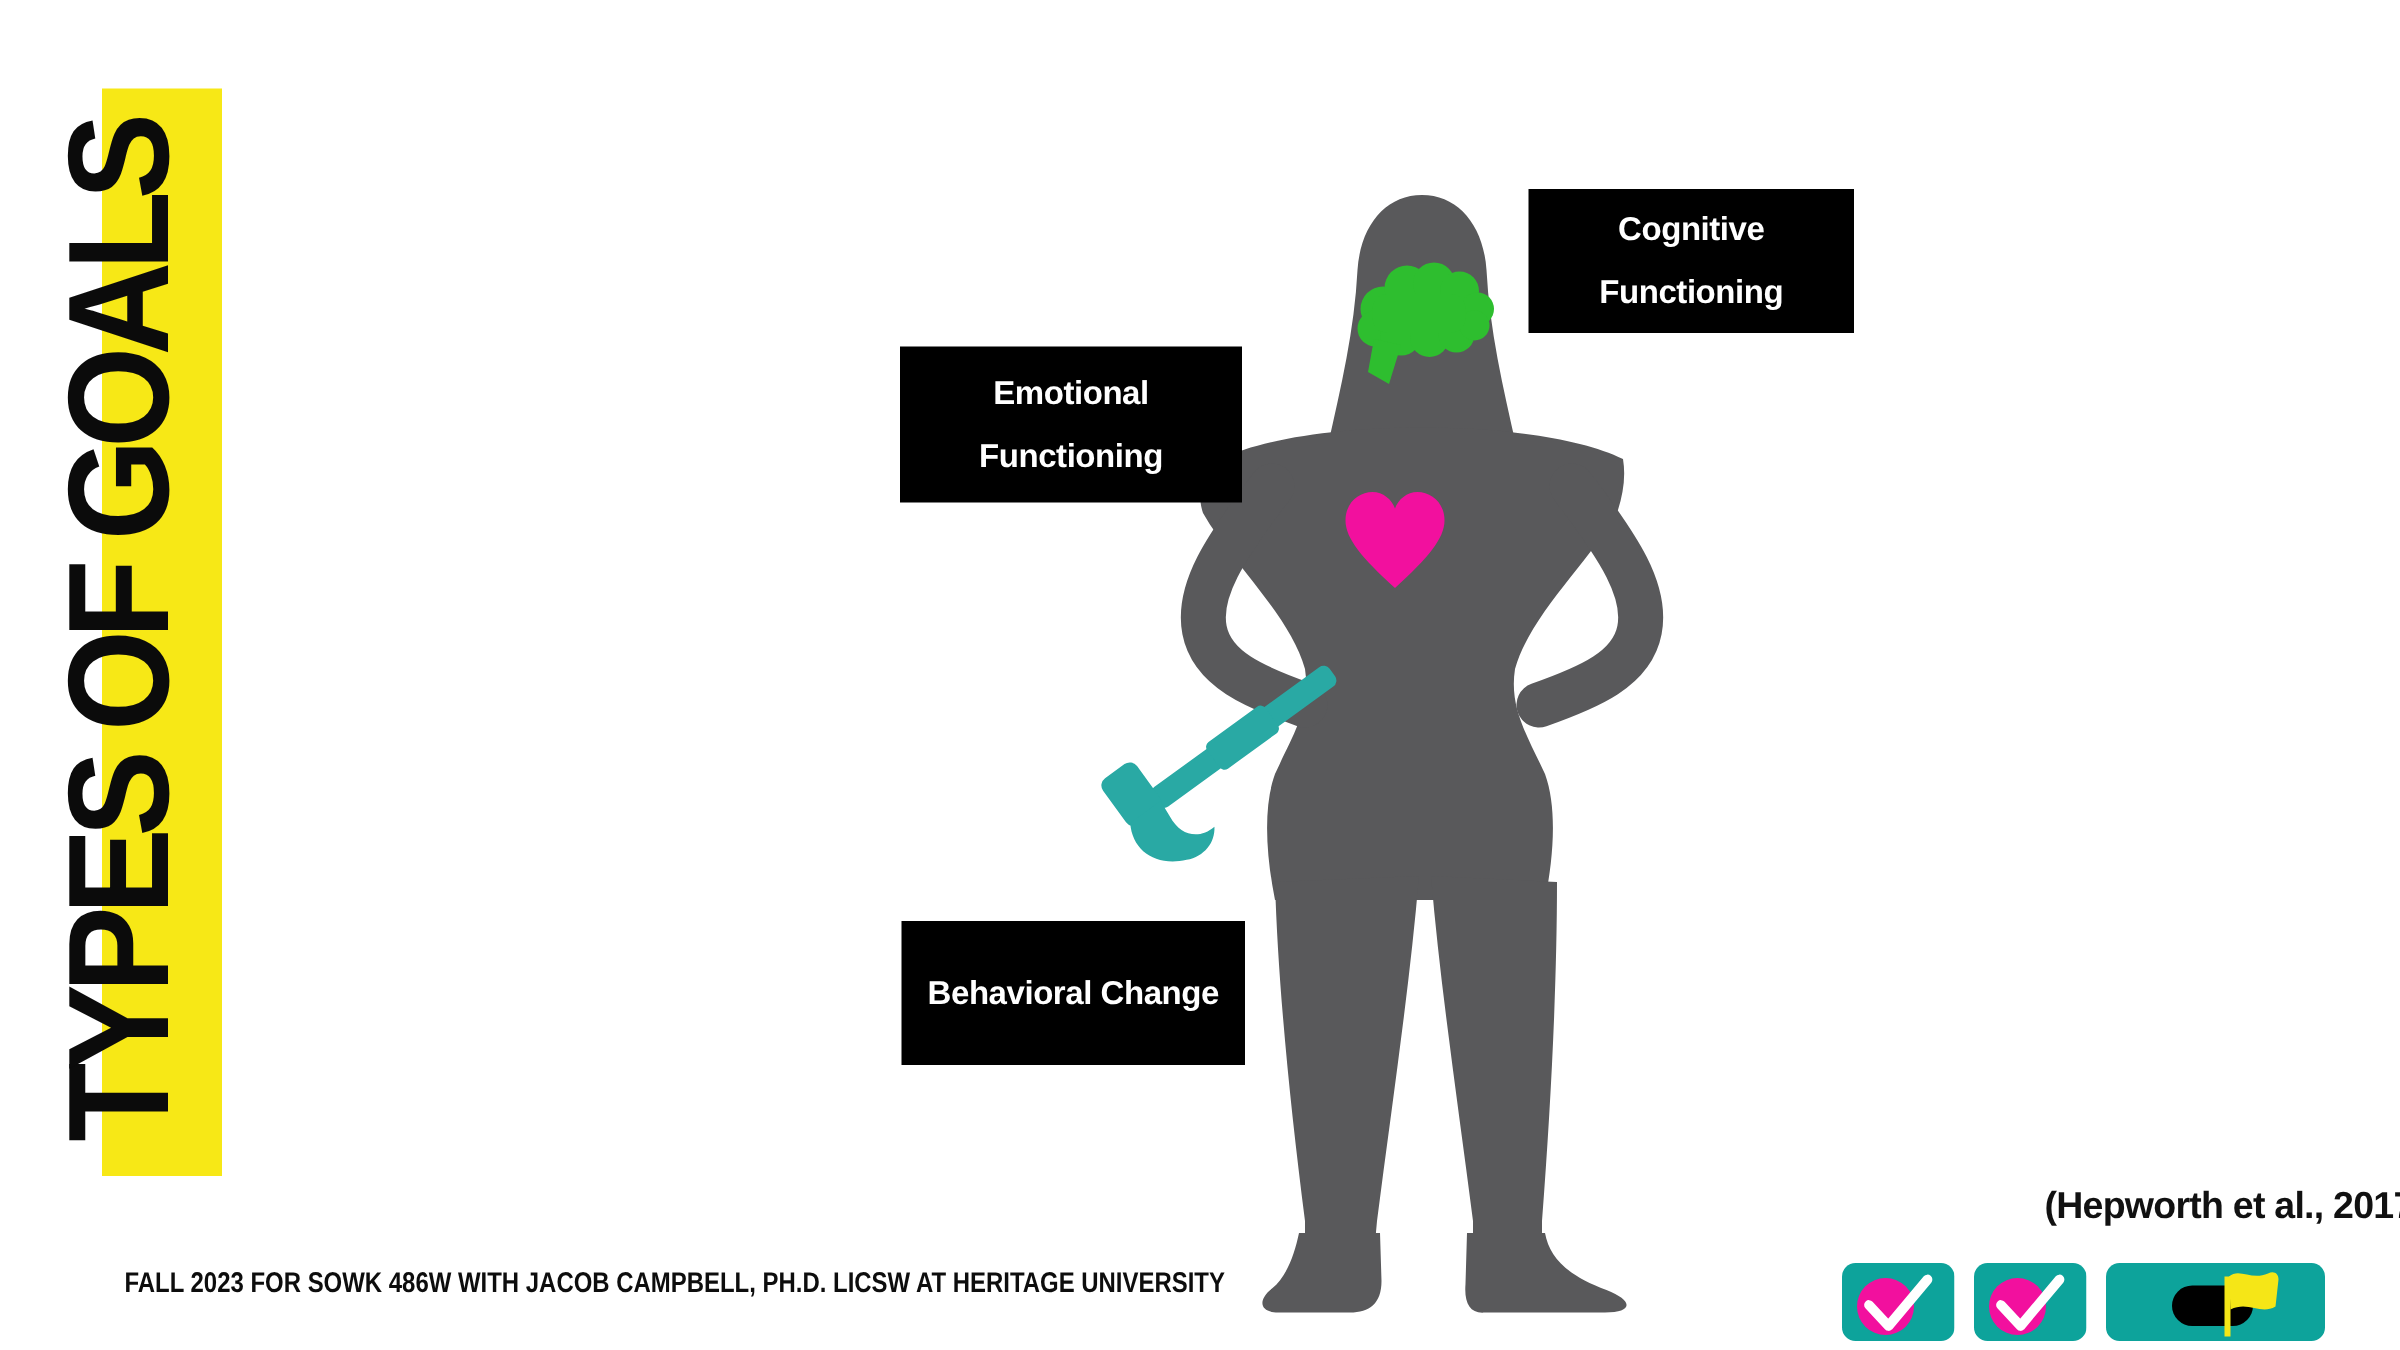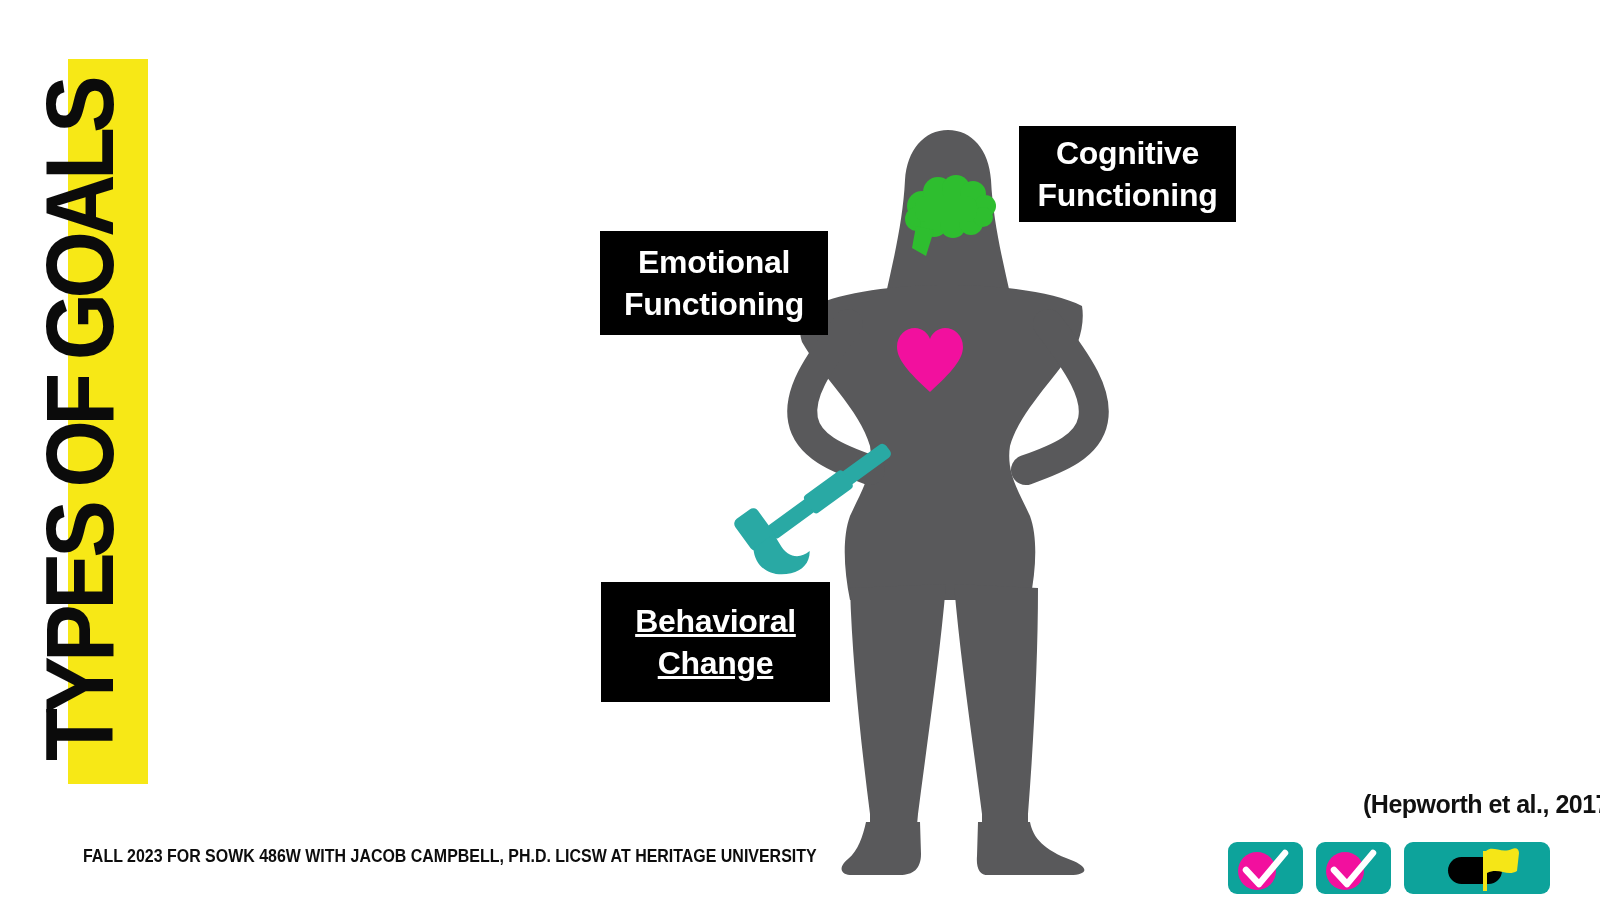--- a/index.html
+++ b/index.html
@@ -17,26 +17,26 @@
   .slide-title{
     position:absolute;left:-285px;top:372px;width:730px;height:98px;
     transform:rotate(-90deg) scale(0.94,1.04);transform-origin:center;
     font-size:92px;line-height:98px;font-weight:bold;letter-spacing:-6px;
     text-align:center;white-space:nowrap;color:#0b0b0b;
   }
   
   .label-box{
     position:absolute;background:#000000;color:#ffffff;
     display:flex;align-items:center;justify-content:center;text-align:center;
-    font-weight:bold;font-size:32px;line-height:42px;letter-spacing:-0.3px;
+    font-weight:bold;font-size:22px;line-height:42px;letter-spacing:-0.3px;
     padding:0 6px;box-sizing:border-box;
   }
   .label-cognitive{left:1019px;top:126px;width:217px;height:96px;}
   .label-emotional{left:600px;top:231px;width:228px;height:104px;}
-  .label-behavioral{left:601px;top:582px;width:229px;height:120px;text-decoration:underline;}
+  .label-behavioral{left:601px;top:614px;width:229px;height:96px;}
   
   .figure-svg{position:absolute;left:770px;top:126px;width:340px;height:762px;}
   .hammer-svg{position:absolute;left:706px;top:436px;width:190px;height:145px;}
   
   .citation{
     position:absolute;left:1363px;top:790px;width:200px;
     font-size:25px;font-weight:600;letter-spacing:-0.5px;white-space:nowrap;color:#111111;
   }
   .footer-text{
     position:absolute;left:83px;top:845px;

